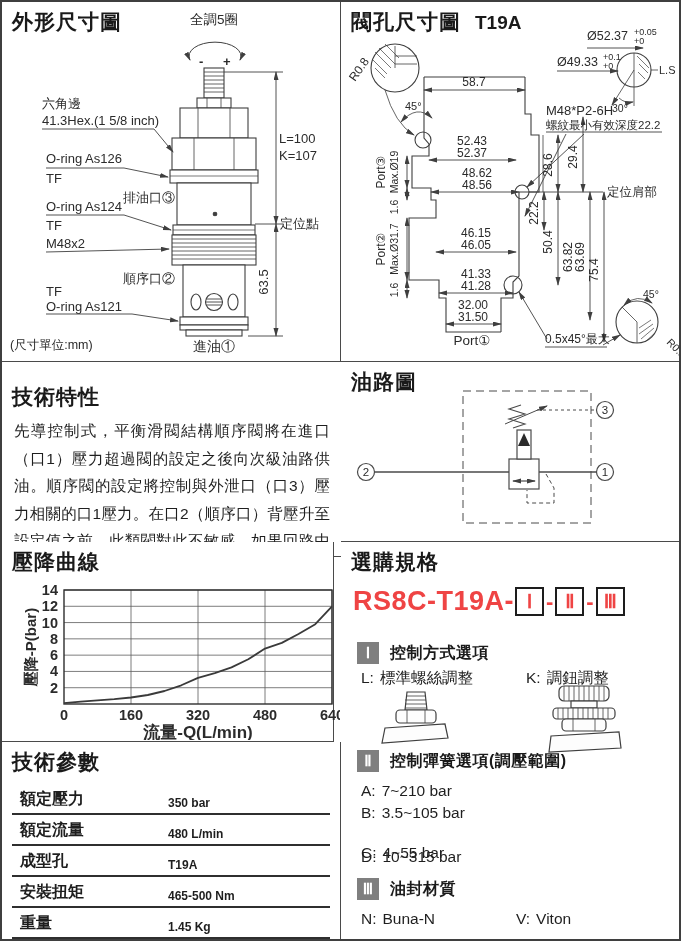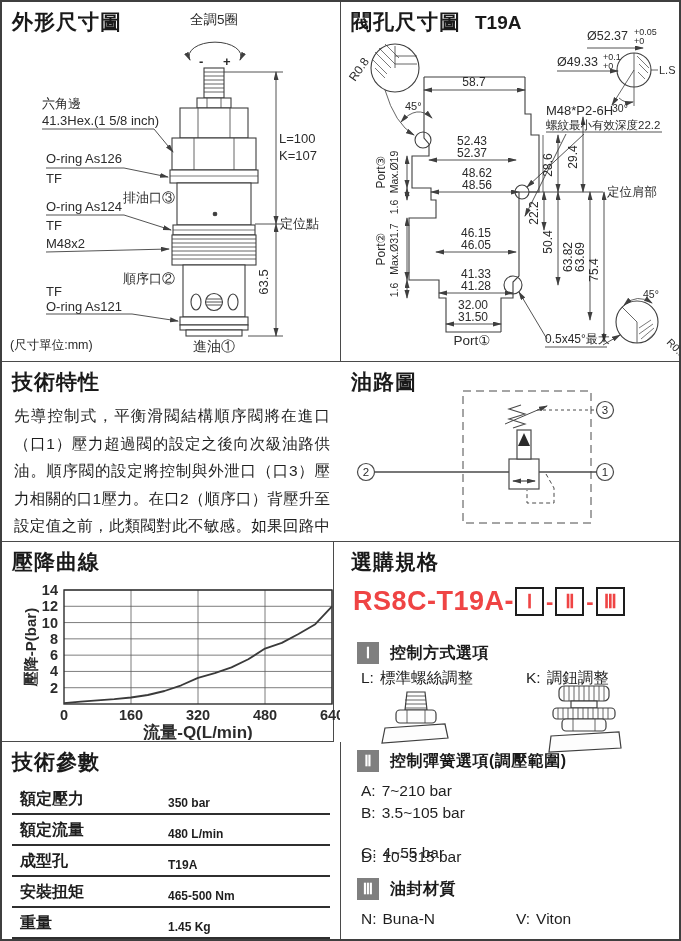--- a/index.html
+++ b/index.html
@@ -212,21 +212,21 @@
         <text x="204" y="341">0.5x45°最大</text>
         <text x="302" y="296" font-size="10.5">45°</text>
         <text x="325" y="341" transform="rotate(45 325 341)" font-size="10.5">R0.8</text>
       </g>
     </svg>
     <div class="ptitle">
       <span>閥孔尺寸圖</span><span class="code">T19A</span>
     </div>
   </div>
 
-  <div class="panel br bb" style="left:0;top:360px;width:381px;height:180px;">
+  <div class="panel br bb" style="left:0;top:375px;width:381px;height:180px;">
     <div class="ptitle">技術特性</div>
     <div class="feat-body">先導控制式，平衡滑閥結構順序閥將在進口（口1）壓力超過閥的設定之後向次級油路供油。順序閥的設定將控制與外泄口（口3）壓力相關的口1壓力。在口2（順序口）背壓升至設定值之前，此類閥對此不敏感。如果回路中有壓力存在，它們可以用來代替2口溢流閥完成對壓力的調節。</div>
   </div>
 
   <div class="panel bb" style="left:339px;top:360px;width:342px;height:180px;">
     <div class="ptitle">油路圖</div>
     <svg width="341" height="178" viewBox="0 0 341 178">
       <g stroke="#4a4a4a" stroke-width="1.2" fill="none">
         <rect x="122" y="29" width="128" height="132" stroke-dasharray="8 5" stroke-width="1"></rect>
         <line x1="33.5" y1="110" x2="168" y2="110" stroke-width="1.4"></line>

